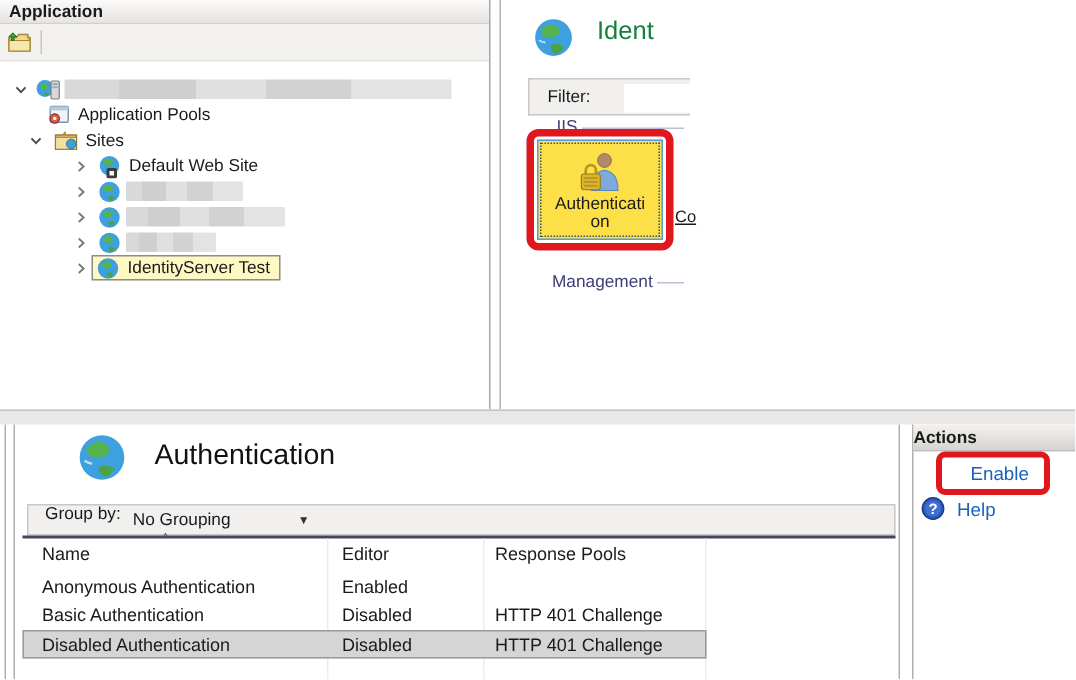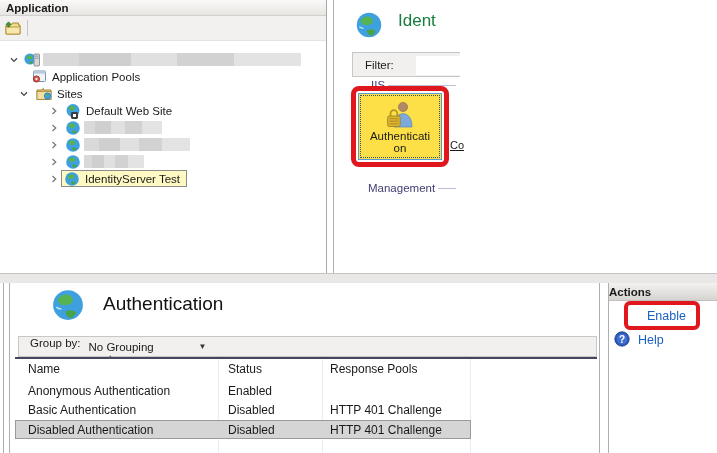--- a/index.html
+++ b/index.html
@@ -288,21 +288,21 @@
   </div>
 
   <div class="abs" id="thead-border"></div>
   <span class="abs" style="left:108px; top:353px; font-size:8px; color:#555;">˄</span>
 
   <div class="abs colsep" style="left:218px; top:359px; height:94px;"></div>
   <div class="abs colsep" style="left:322px; top:359px; height:94px;"></div>
   <div class="abs colsep" style="left:470px; top:359px; height:94px;"></div>
 
   <span class="hcell" style="left:28px; top:362px;">Name</span>
-  <span class="hcell" style="left:228px; top:362px;">Status</span>
+  <span class="hcell" style="left:228px; top:362px;">Editor</span>
   <span class="hcell" style="left:330px; top:362px;">Response Pools</span>
 
   <div class="abs" id="selrow"></div>
 
   <span class="cell" style="left:28px;  top:384px;">Anonymous Authentication</span>
   <span class="cell" style="left:228px; top:384px;">Enabled</span>
   <span class="cell" style="left:330px; top:384px;"></span>
 
   <span class="cell" style="left:28px;  top:403px;">Basic Authentication</span>
   <span class="cell" style="left:228px; top:403px;">Disabled</span>

